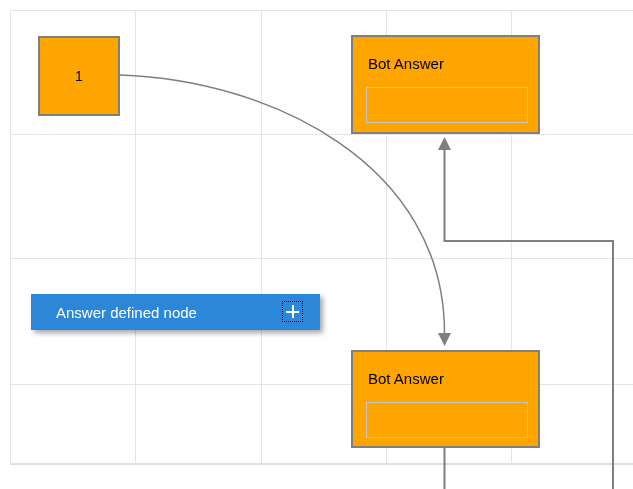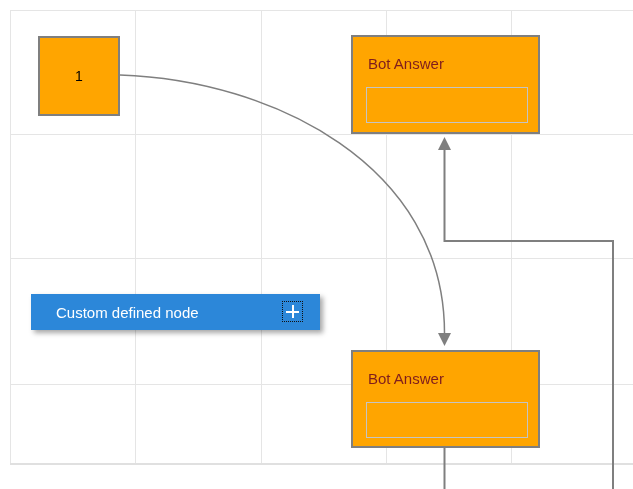--- a/index.html
+++ b/index.html
@@ -40,21 +40,21 @@
   }
   .start-node {
     left: 38px; top: 36px; width: 82px; height: 80px;
     display: flex; align-items: center; justify-content: center;
     font-size: 14px;
   }
   .answer-node-top { left: 351px; top: 35px; width: 189px; height: 99px; }
   .answer-node-bottom { left: 351px; top: 350px; width: 189px; height: 98px; }
   .answer-title {
     position: absolute; left: 15px; top: 18px;
-    font-size: 15px; color: #7f1d1d; white-space: nowrap;
+    font-size: 15px; color: #000000; white-space: nowrap;
   }
   .answer-port {
     position: absolute; left: 13px; top: 50px;
     width: 160px; height: 34px;
     border: 1px solid #c4c4c4;
     background: transparent;
   }
   
   .palette-item {
     position: absolute;
@@ -126,19 +126,19 @@
     <div class="answer-title">Bot Answer</div>
     <div class="answer-port"></div>
   </div>
 
   <div class="node answer-node-bottom">
     <div class="answer-title">Bot Answer</div>
     <div class="answer-port"></div>
   </div>
 
   <div class="palette-item">
-    <span class="palette-label">Custom defined node</span>
+    <span class="palette-label">Answer defined node</span>
     <div class="add-node-button">
       <span class="plus-icon"></span>
     </div>
   </div>
 
 </div>
 
 </body></html>

